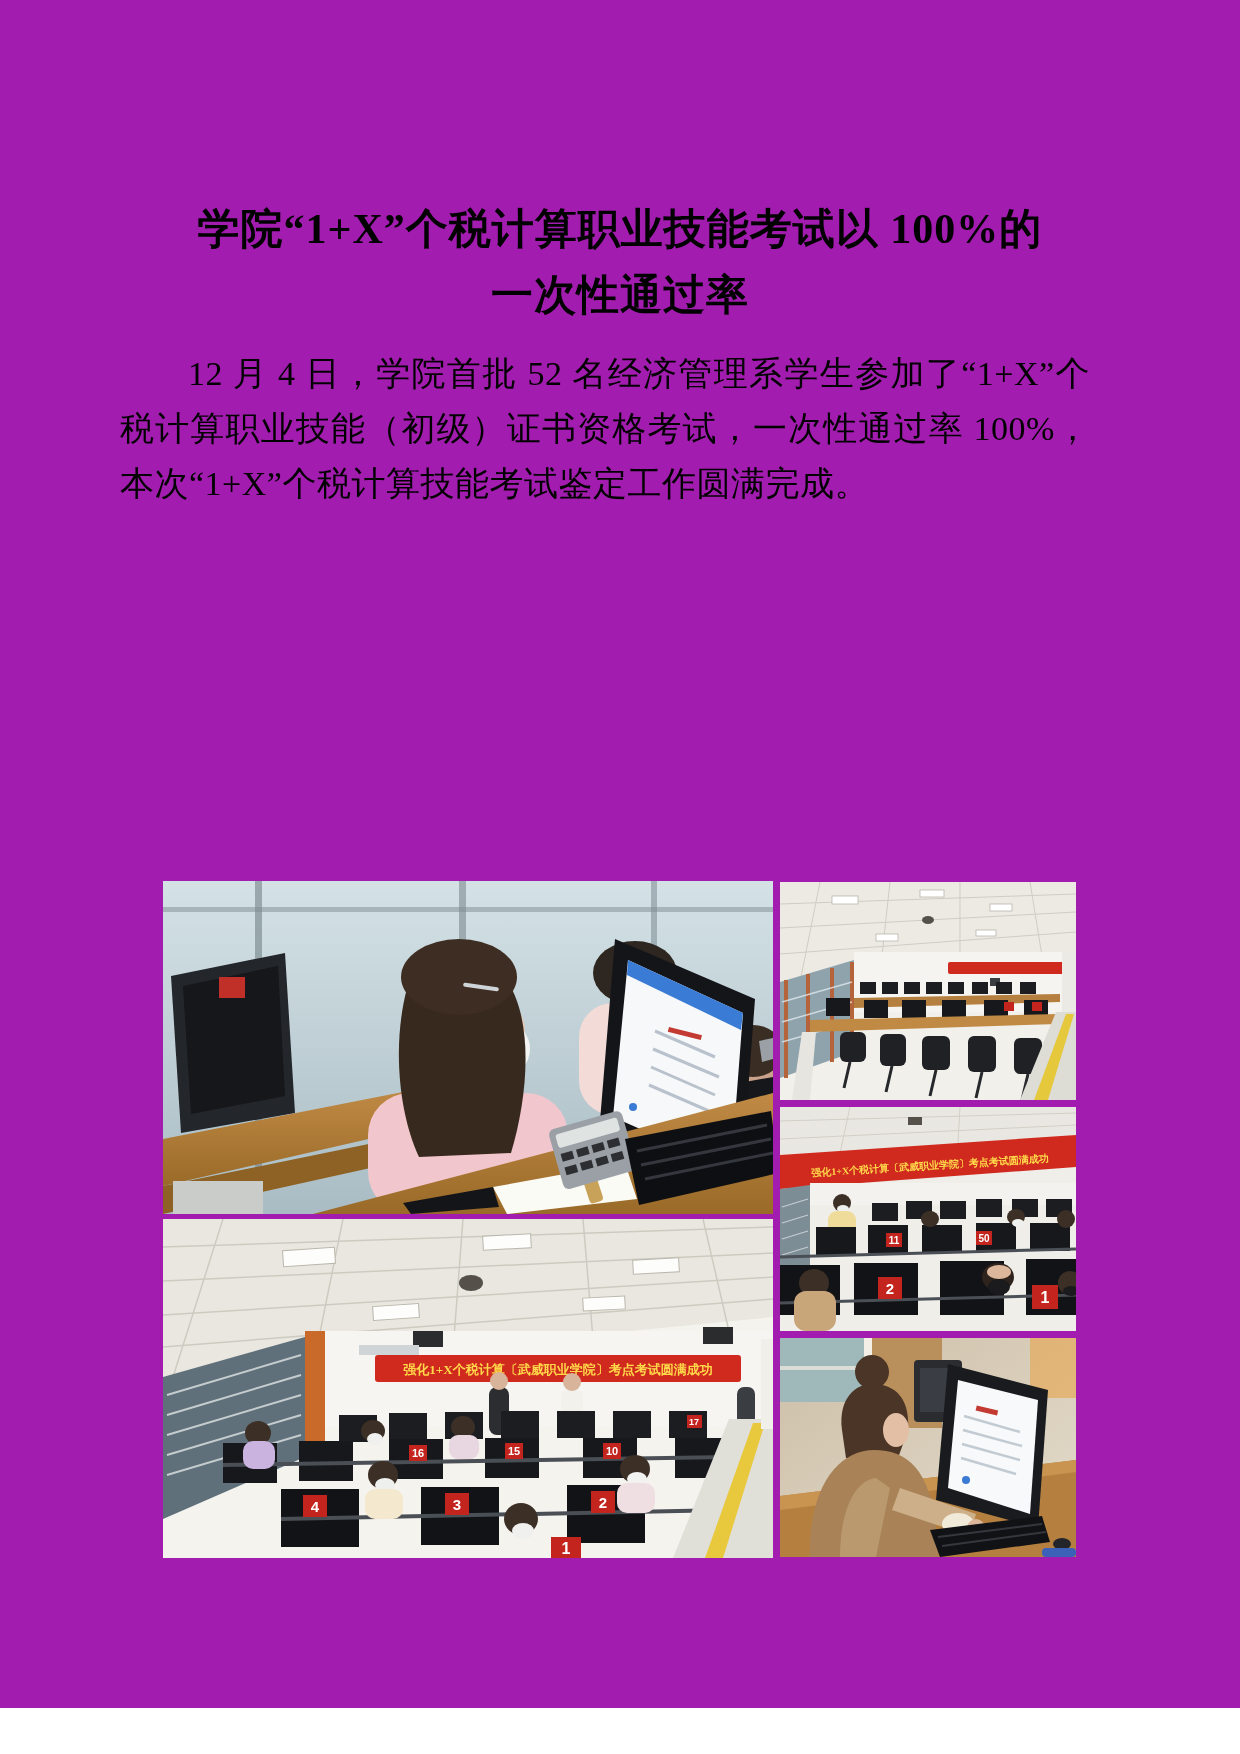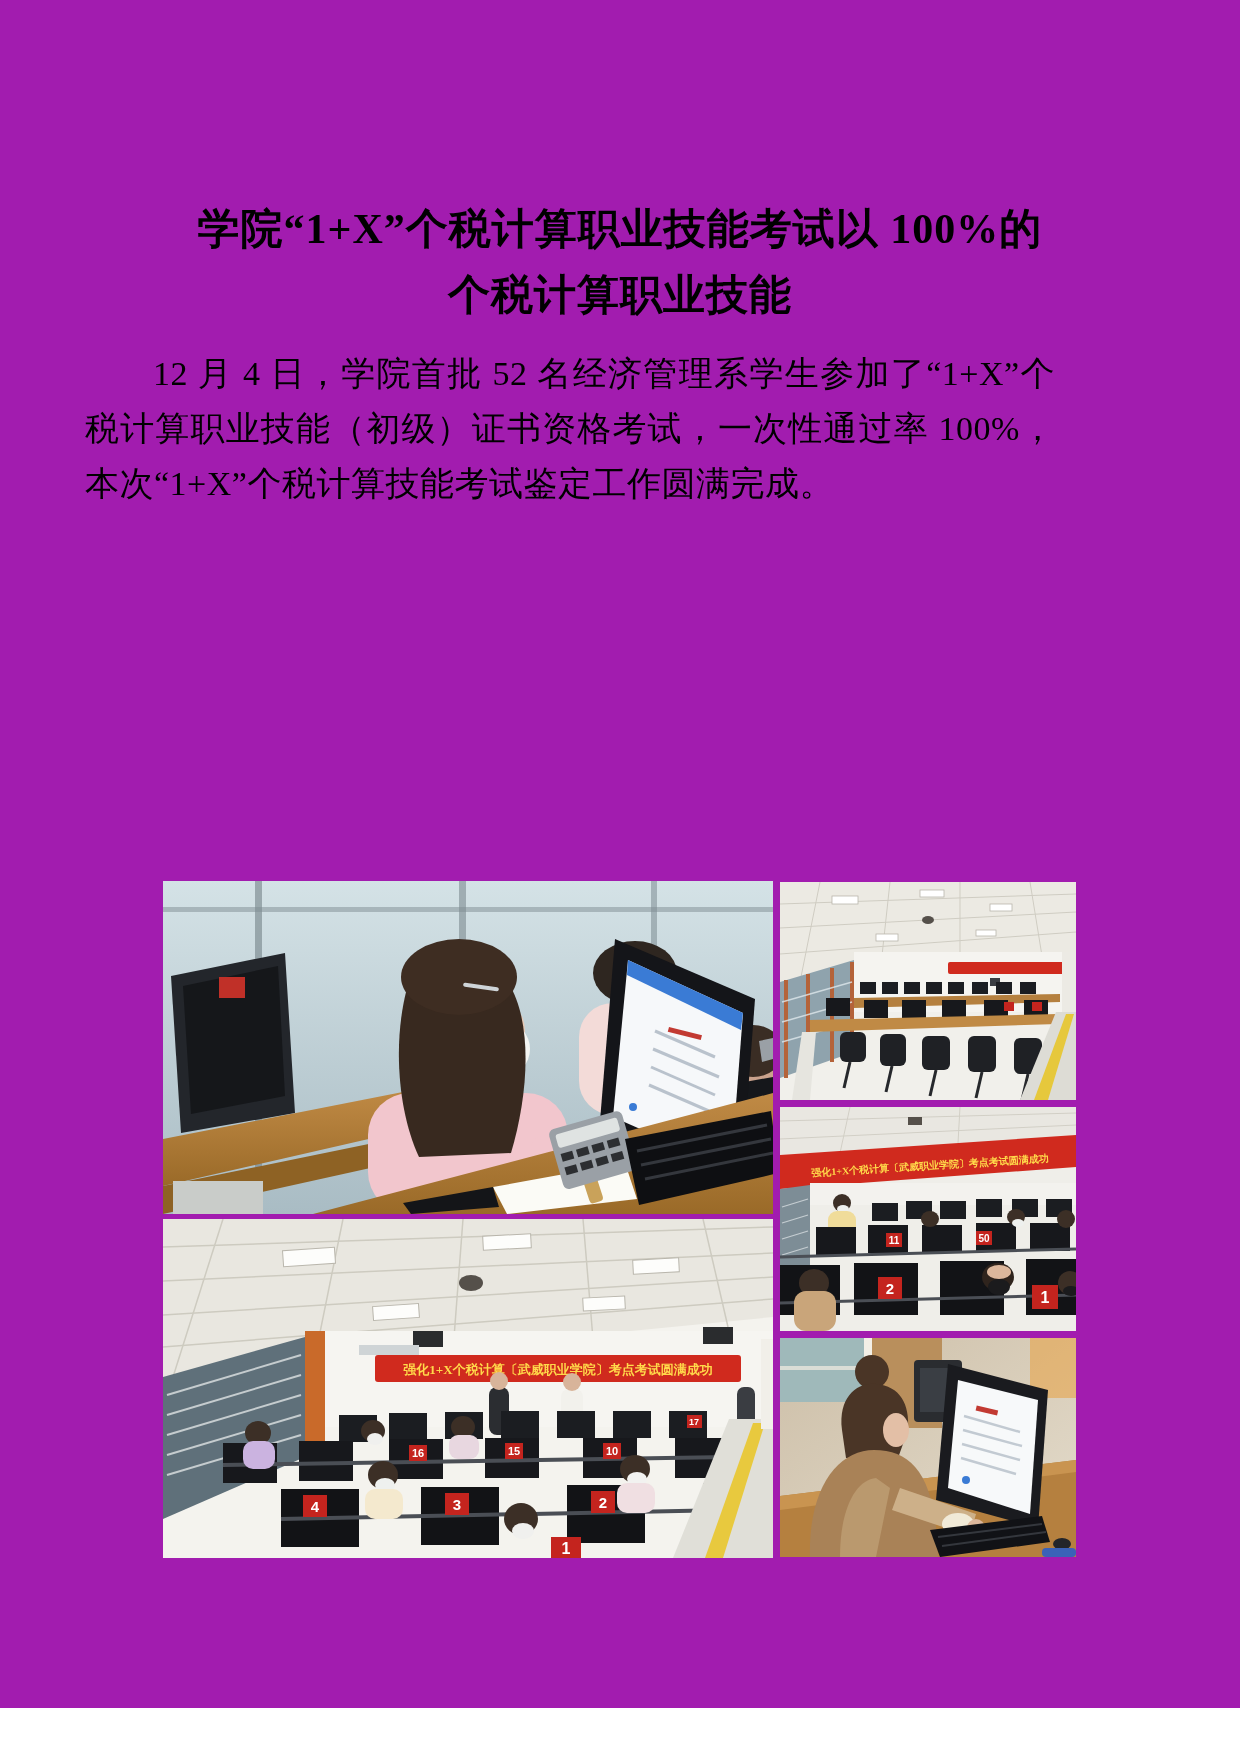--- a/index.html
+++ b/index.html
@@ -14,21 +14,21 @@
   }
   .title{
     margin:196px 70px 0 70px;
     text-align:center;
     font-size:42px;
     font-weight:bold;
     line-height:66px;
     letter-spacing:1px;
   }
   .body-text{
-    margin:18px 135px 0 85px;
+    margin:18px 135px 0 120px;
     width:970px;
   }
   .para{
     margin:0;
     font-size:34px;
     line-height:55px;
     text-align:justify;
     text-indent:2em;
     letter-spacing:0.5px;
   }
@@ -42,21 +42,21 @@
   #photo-left-bottom{left:163px;top:1219px;width:610px;height:339px;}
   #photo-right-1    {left:780px;top:882px; width:296px;height:218px;}
   #photo-right-2    {left:780px;top:1107px;width:296px;height:224px;}
   #photo-right-3    {left:780px;top:1338px;width:296px;height:219px;}
 </style>
 </head>
 <body>
 
 <div class="page">
 
-  <h1 class="title"><span>学院“1+X”个税计算职业技能考试以 100%的</span><br><span>个税计算职业技能</span></h1>
+  <h1 class="title"><span>学院“1+X”个税计算职业技能考试以 100%的</span><br><span>一次性通过率</span></h1>
 
   <div class="body-text">
     <p class="para">12 月 4 日，学院首批 52 名经济管理系学生参加了“1+X”个税计算职业技能（初级）证书资格考试，一次性通过率 100%，本次“1+X”个税计算技能考试鉴定工作圆满完成。</p>
   </div>
 
   <div class="photo" id="photo-left-top">
     <svg viewBox="0 0 610 333" preserveAspectRatio="none">
       <defs>
         <linearGradient id="glass1" x1="0" y1="0" x2="0" y2="1">
           <stop offset="0" stop-color="#d4e2e6"></stop>

